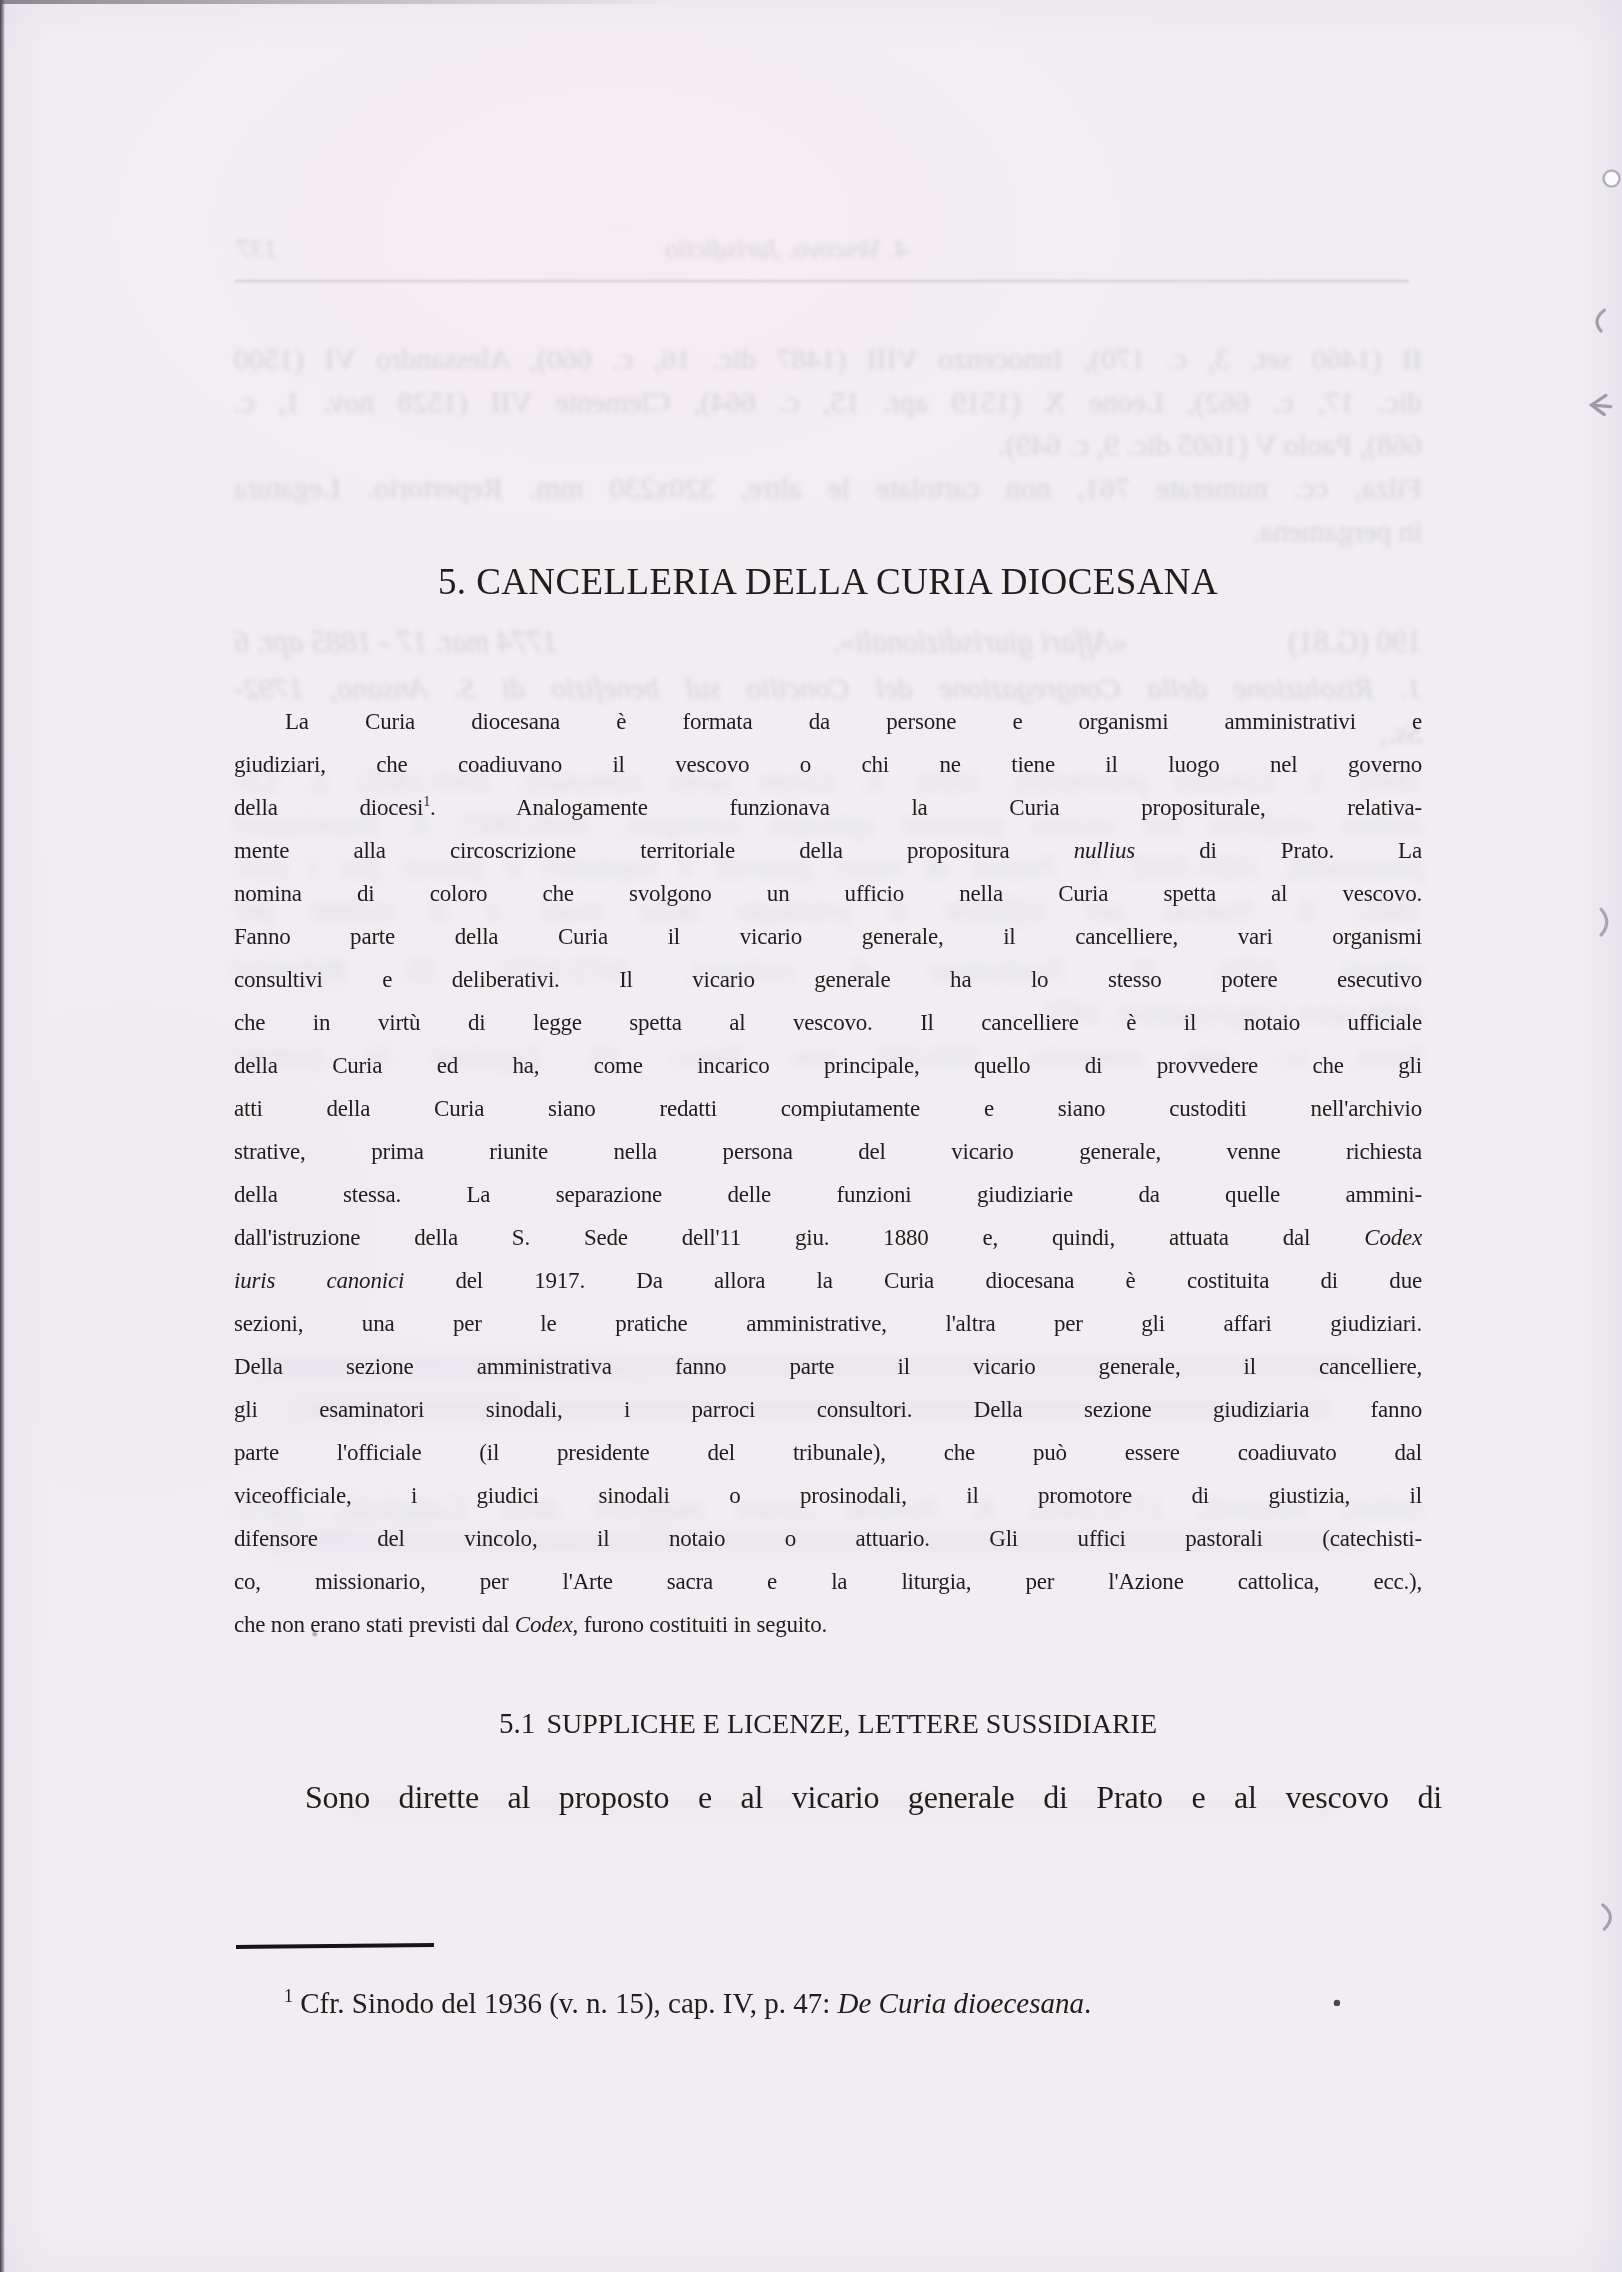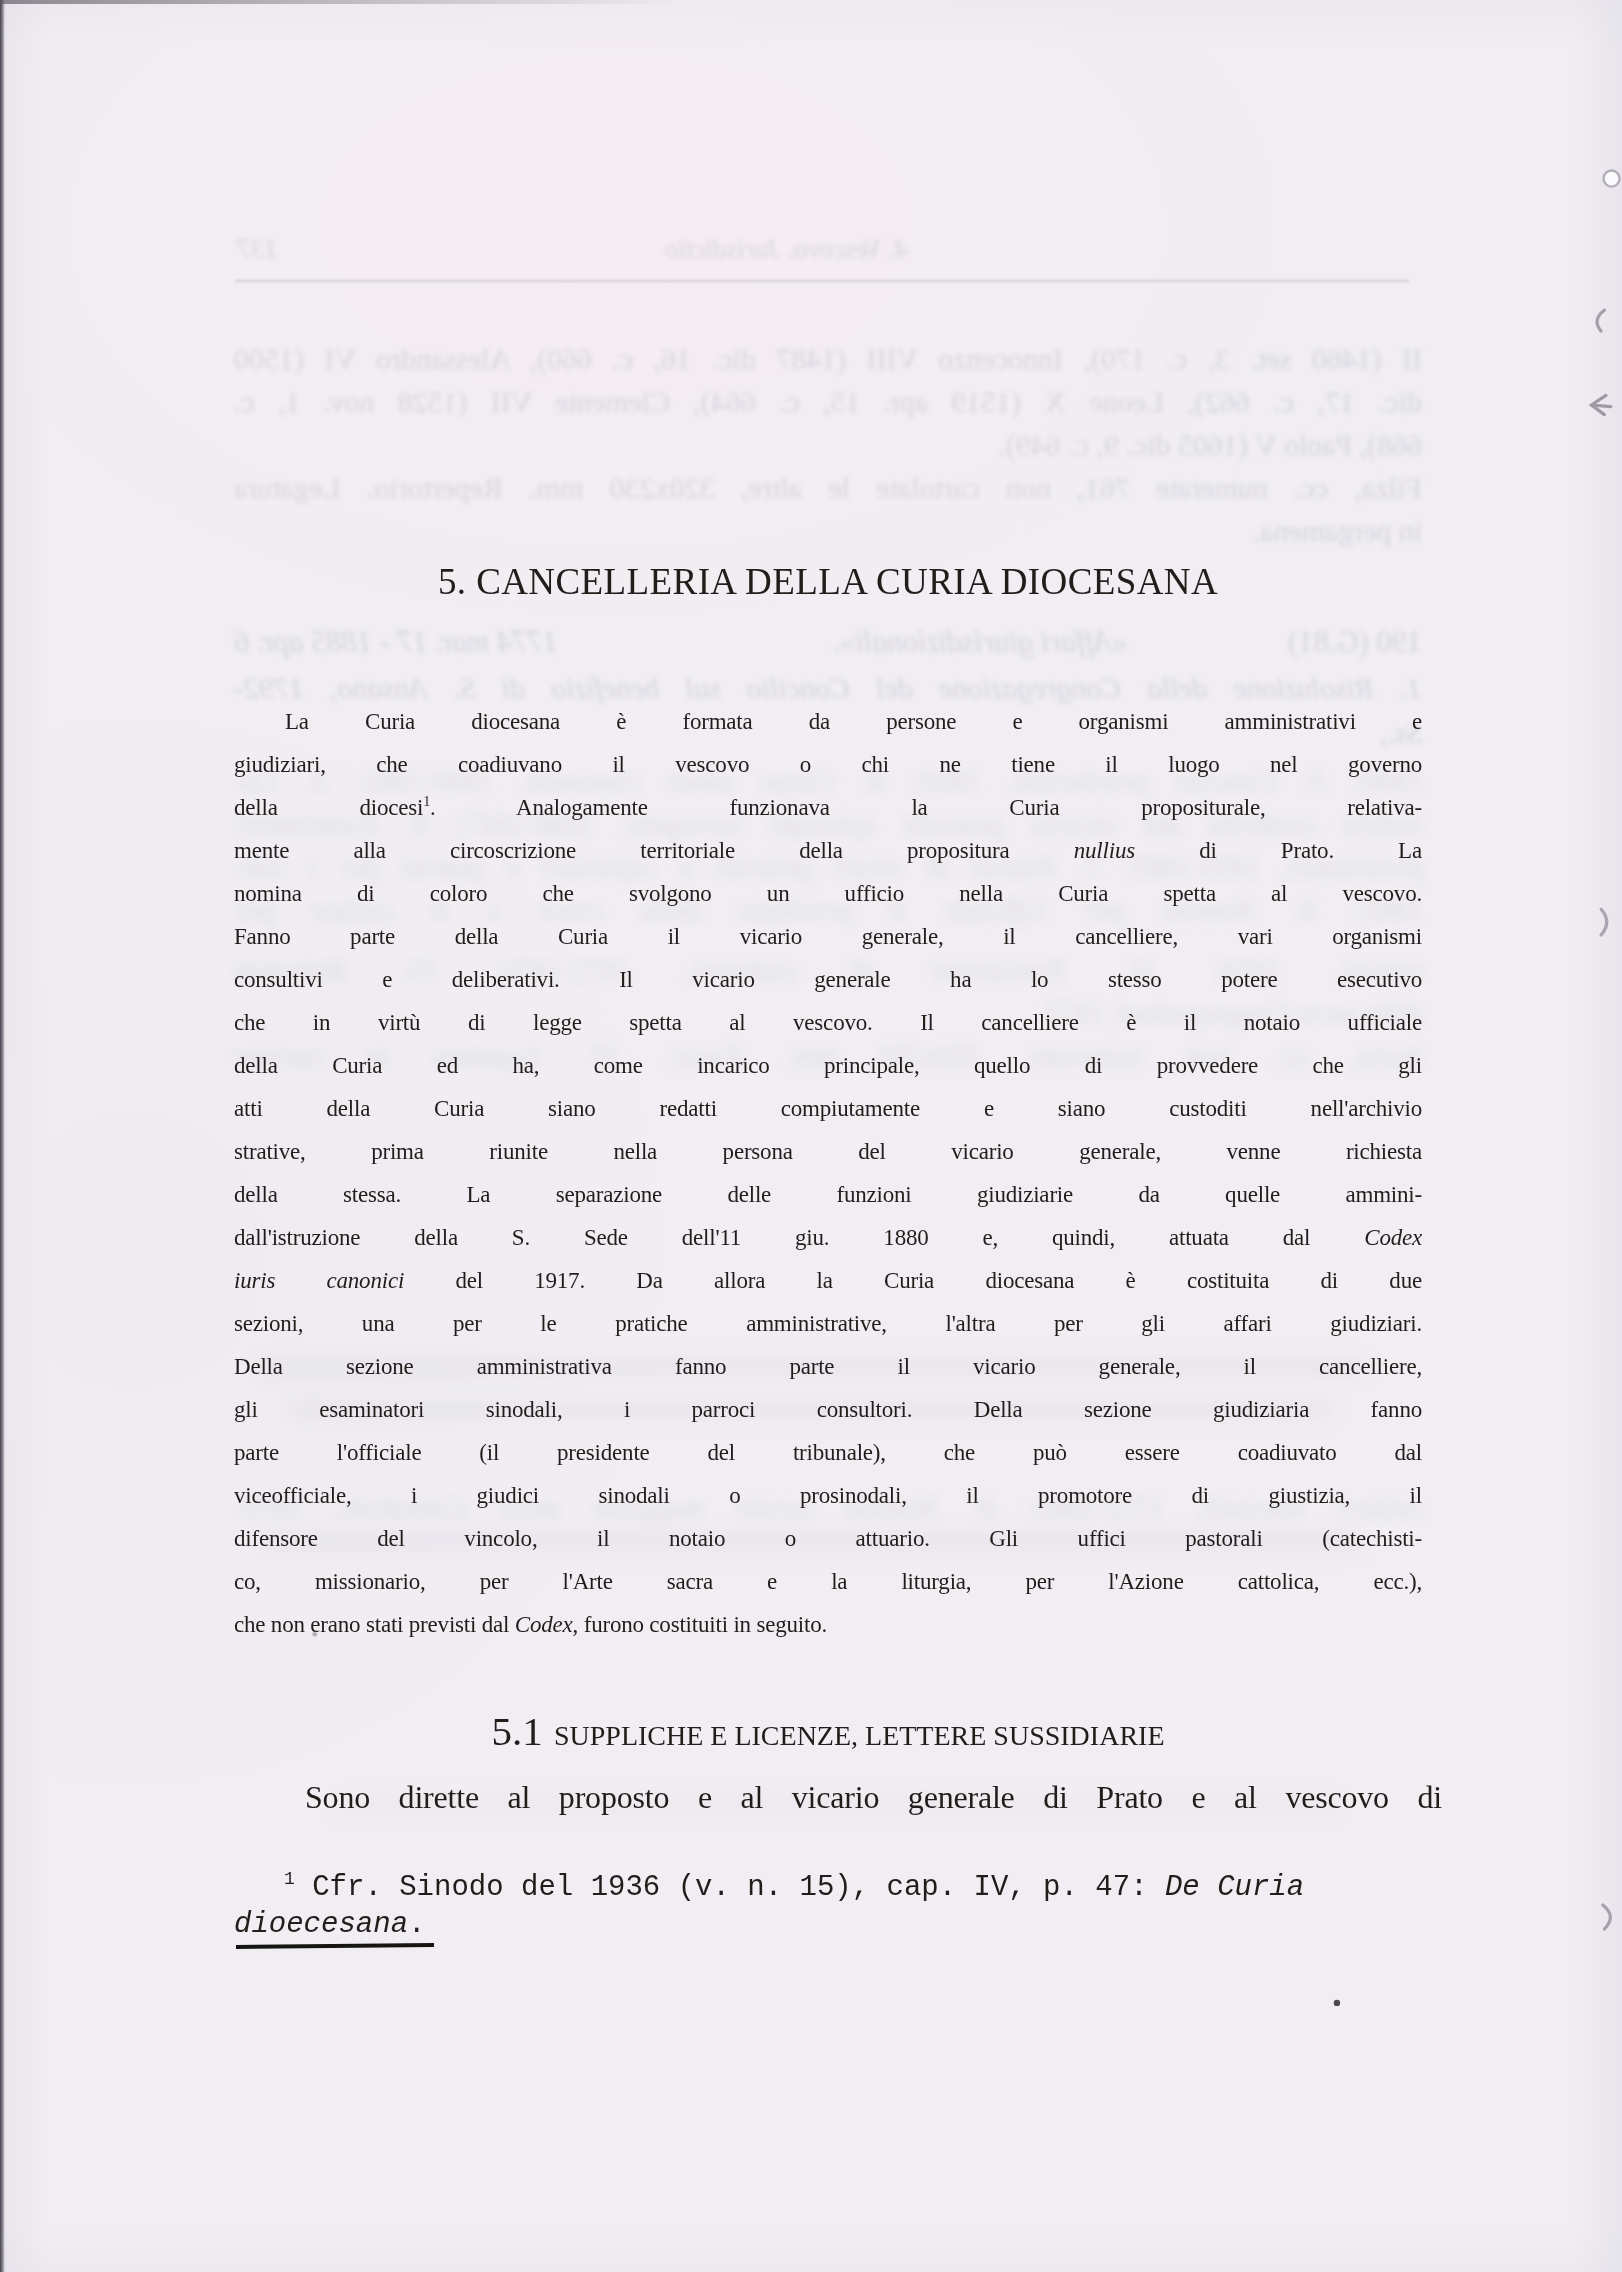--- a/index.html
+++ b/index.html
@@ -26,25 +26,25 @@
   .textblock{position:absolute;left:234px;width:1188px;}
   .main-title{top:562px;font-size:37px;line-height:40px;text-align:center;letter-spacing:0.4px;white-space:nowrap;}
   .body-text{top:700px;font-size:23px;line-height:43px;letter-spacing:-0.2px;}
   .line{text-align:justify;text-align-last:justify;}
   .line-last{text-align-last:auto;}
   .indent-first .line:first-child{text-indent:51px;}
   .it{font-style:italic;}
   .sup{font-size:.62em;vertical-align:super;line-height:0;}
 
   .sub-heading{top:1707px;text-align:center;white-space:nowrap;font-size:28px;}
-  .sub-heading .sec-no{font-size:41px;margin-right:11.2px;}
+  .sub-heading .sec-no{font-size:29px;margin-right:11.2px;}
   .sub-para{top:1775px;font-size:32px;line-height:45px;letter-spacing:-0.2px;margin-left:20px;}
 
   .footnote-rule{position:absolute;left:236px;top:1944px;width:198px;height:4px;background:#161514;transform:rotate(-.6deg);}
-  .footnote{top:1869px;font-size:29px;line-height:37px;font-family:Liberation Mono, monospace;}
+  .footnote{top:1985px;font-size:29px;line-height:37px;}
   .footnote .line{text-align:left;text-align-last:auto;text-indent:50px;}
 
   
   .bleed{position:absolute;left:234px;top:0;width:1188px;height:2273px;
     transform:scaleX(-1);color:var(--bleed,#d7d4de);pointer-events:none;}
   .bleed .blk{position:absolute;left:0;width:1188px;filter:blur(2px);}
   .bleed .faint{filter:blur(4px);opacity:.6;}
   .bleed-header{top:234px;height:35px;font-size:27px;}
   .bleed-header .rt{position:absolute;left:514px;font-style:italic;}
   .bleed-header .pn{position:absolute;right:3.2px;font-style:italic;}

